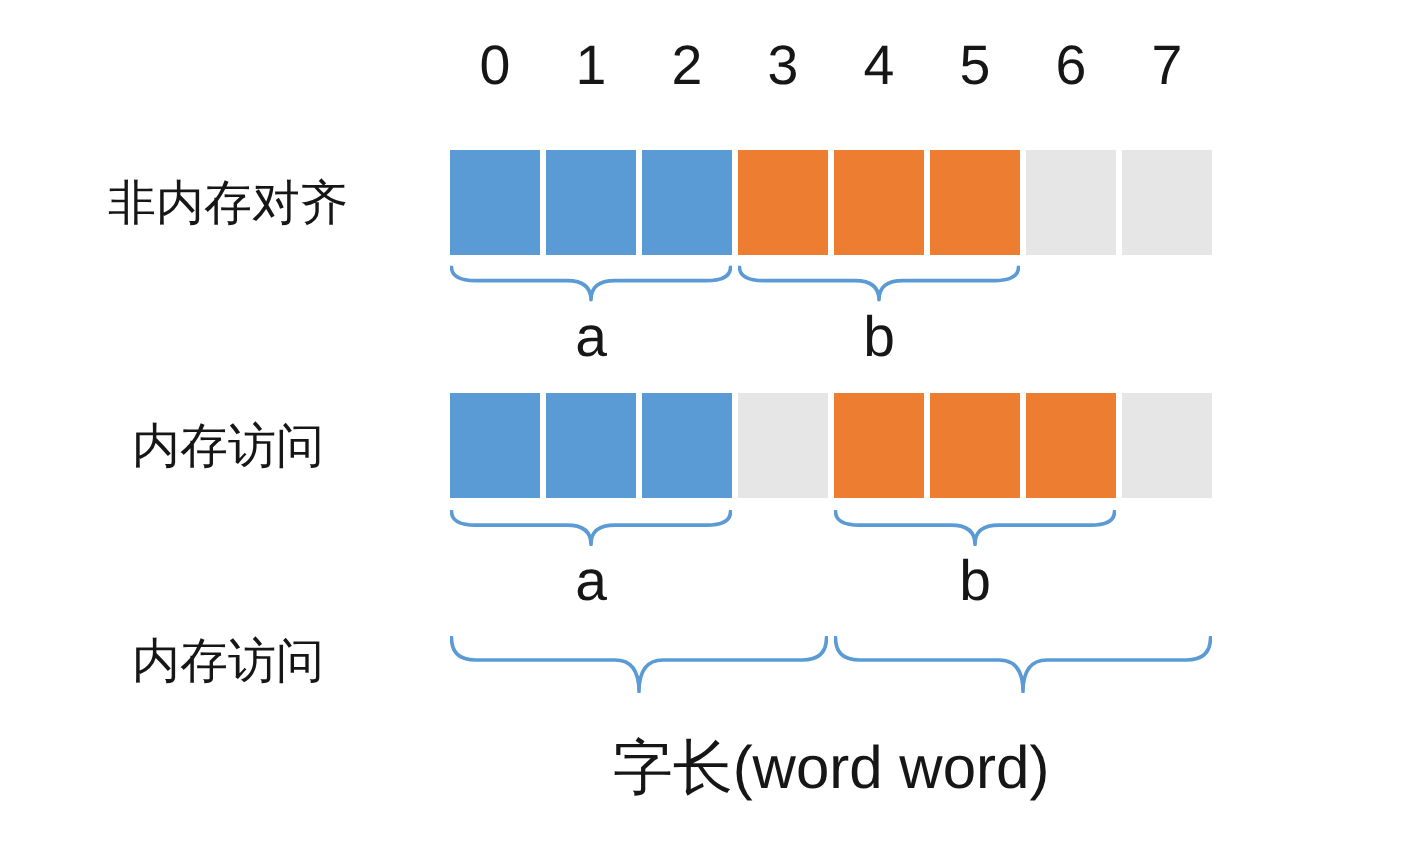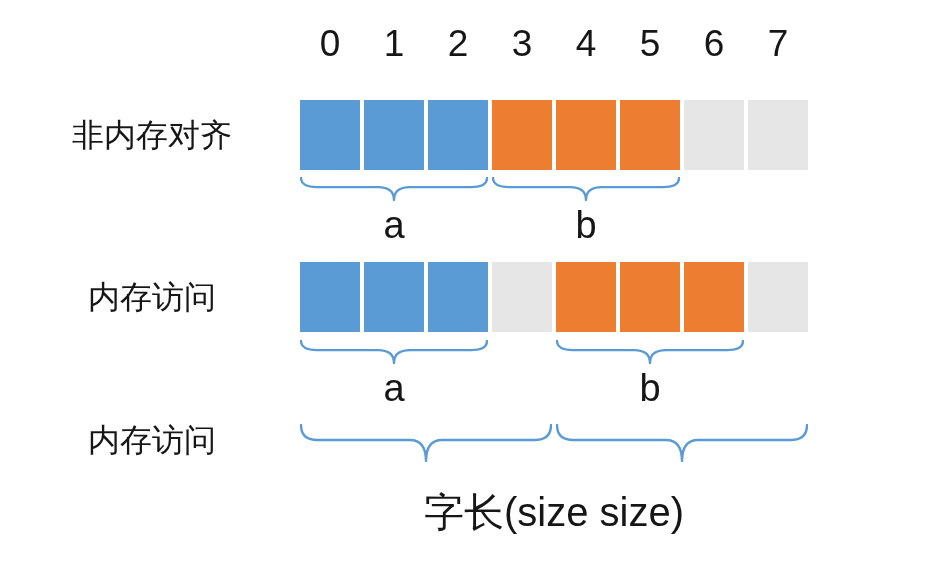--- a/index.html
+++ b/index.html
@@ -79,15 +79,15 @@
       </svg>
       <div class="brace-label" style="left: 650px; top: 366px;">b</div>
       <svg class="brace" style="left:300px;top:424px" width="252" height="38" viewBox="0 0 252 38">
         <path d="M1 1 Q1 15.959999999999999 17 15.959999999999999 L110 15.959999999999999 Q126 15.959999999999999 126 37 Q126 15.959999999999999 142 15.959999999999999 L235 15.959999999999999 Q251 15.959999999999999 251 1" fill="none" stroke="#5B9BD5" stroke-width="2.4" stroke-linecap="round" stroke-linejoin="round"></path>
       </svg>
       <svg class="brace" style="left:556px;top:424px" width="252" height="38" viewBox="0 0 252 38">
         <path d="M1 1 Q1 15.959999999999999 17 15.959999999999999 L110 15.959999999999999 Q126 15.959999999999999 126 37 Q126 15.959999999999999 142 15.959999999999999 L235 15.959999999999999 Q251 15.959999999999999 251 1" fill="none" stroke="#5B9BD5" stroke-width="2.4" stroke-linecap="round" stroke-linejoin="round"></path>
       </svg>
     </div>
 
-  <div class="word-size">字长(size size)</div>
+  <div class="word-size">字长(word word)</div>
 
 </div>
 
 </body></html>

